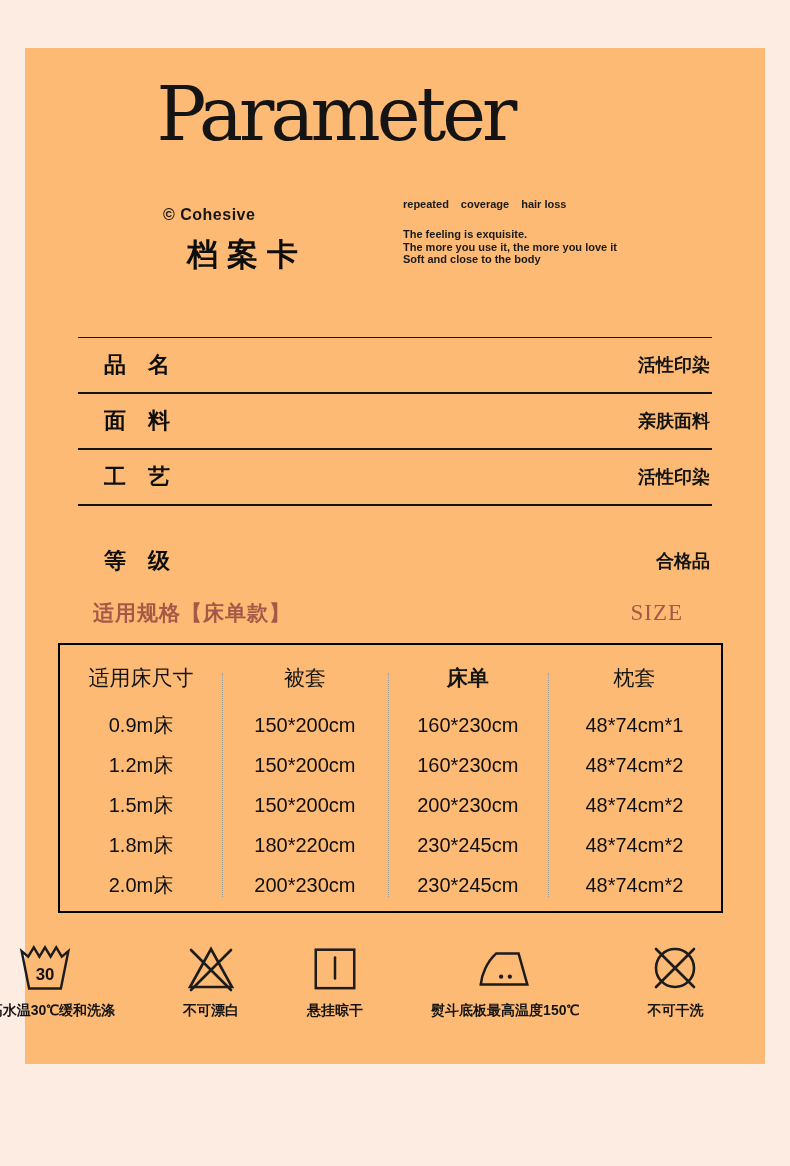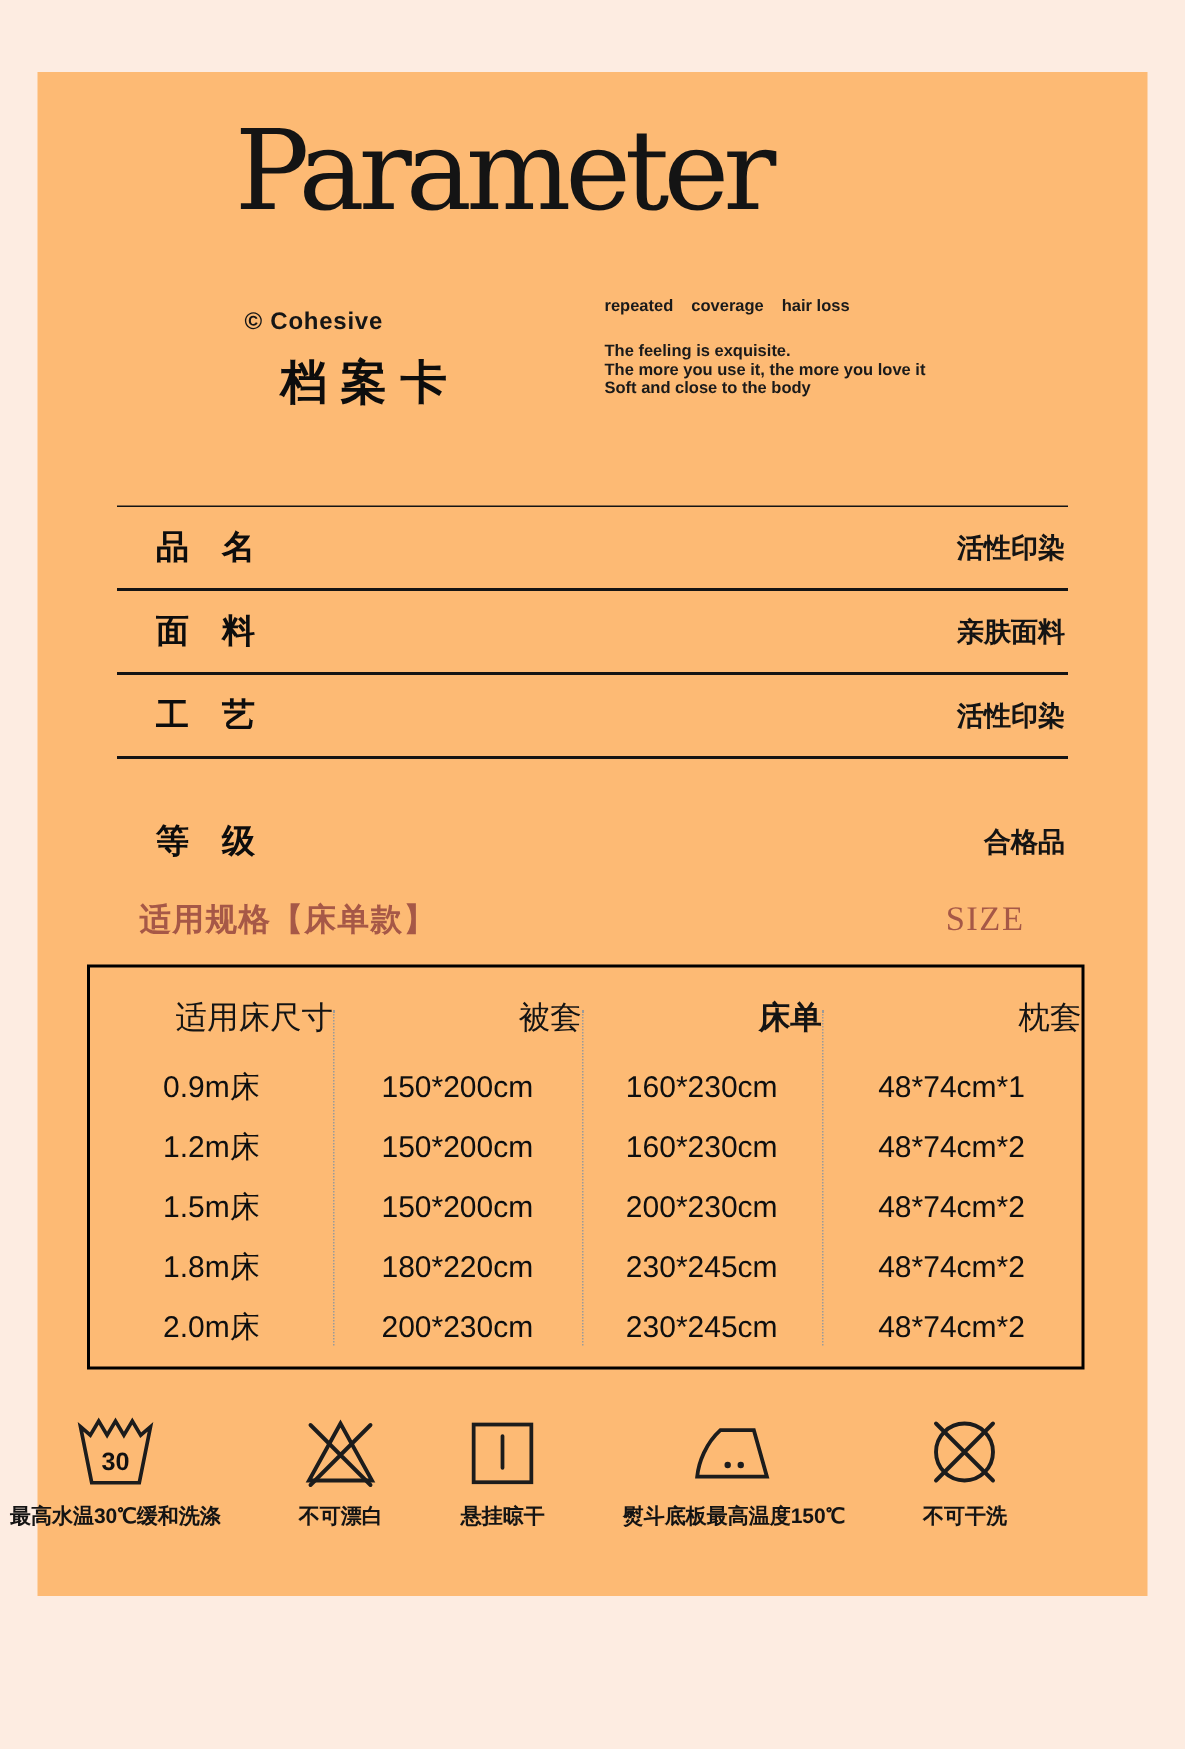--- a/index.html
+++ b/index.html
@@ -69,42 +69,42 @@
   .size-table {
     position:absolute; left:33px; top:595px; width:665px; height:270px;
     border:2px solid #000;
   }
   .size-grid {
     display:grid;
     grid-template-columns:24.5% 25.1% 24.2% 26.2%;
   }
   .size-grid.header { margin-top:16px; }
   .size-grid.header span {
-    text-align:right;
+    text-align:center;
     font-family:"Liberation Serif","DejaVu Serif",serif;
     font-size:21px; font-weight:500; color:#141414;
     height:44px; line-height:34px;
   }
   .size-grid.header span:nth-child(3) { font-weight:800; }
   .size-grid.row span {
     text-align:center;
     font-size:20px; font-weight:500; color:#0f0f0f;
     height:40px; line-height:40px;
   }
   .col-sep {
     position:absolute; top:28px; bottom:14px; width:0;
     border-left:1.5px dotted #9a9a9a;
   }
   .col-sep.s1 { left:24.5%; }
   .col-sep.s2 { left:49.6%; }
   .col-sep.s3 { left:73.8%; }
   
   .care-row {
     position:absolute; left:0; top:893px; width:628px;
-    display:flex; justify-content:center; align-items:flex-end; gap:52px;
+    display:flex; justify-content:center; align-items:flex-end; gap:68px;
   }
   .care-item { display:flex; flex-direction:column; align-items:center; }
   .care-item svg { display:block; }
   .care-label {
     margin-top:9px;
     font-size:14px; font-weight:700; color:#141414;
     white-space:nowrap;
   }
   .icon-stroke { stroke:#1c1c1c; stroke-width:2.6; fill:none; stroke-linecap:round; stroke-linejoin:miter; }
   .icon-num { font-family:"Liberation Sans",sans-serif; font-size:18px; font-weight:700; fill:#111; }

